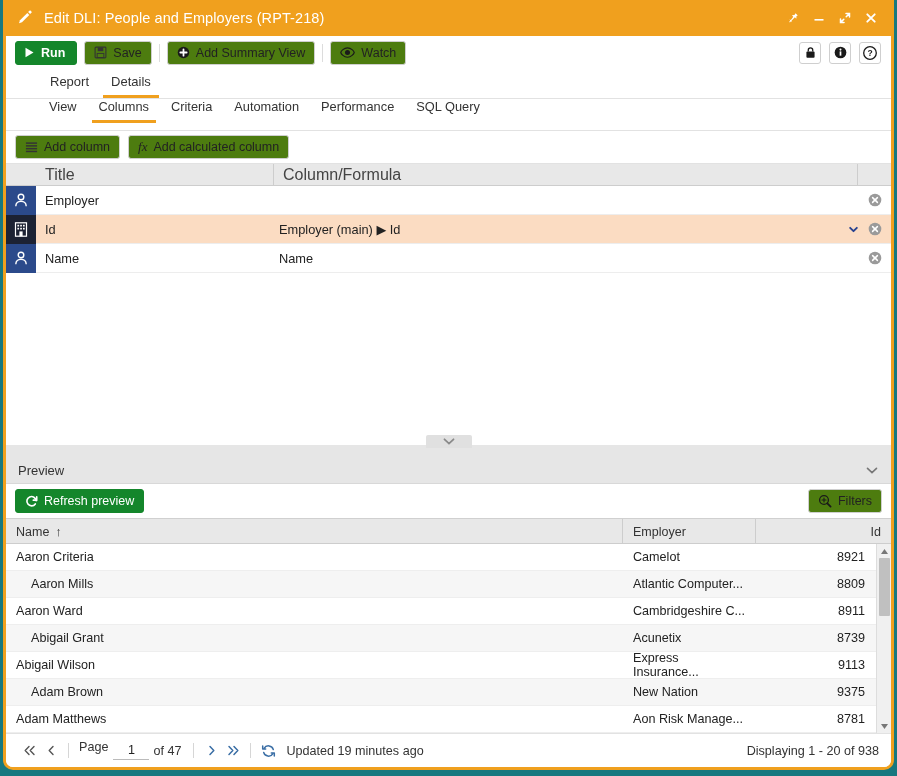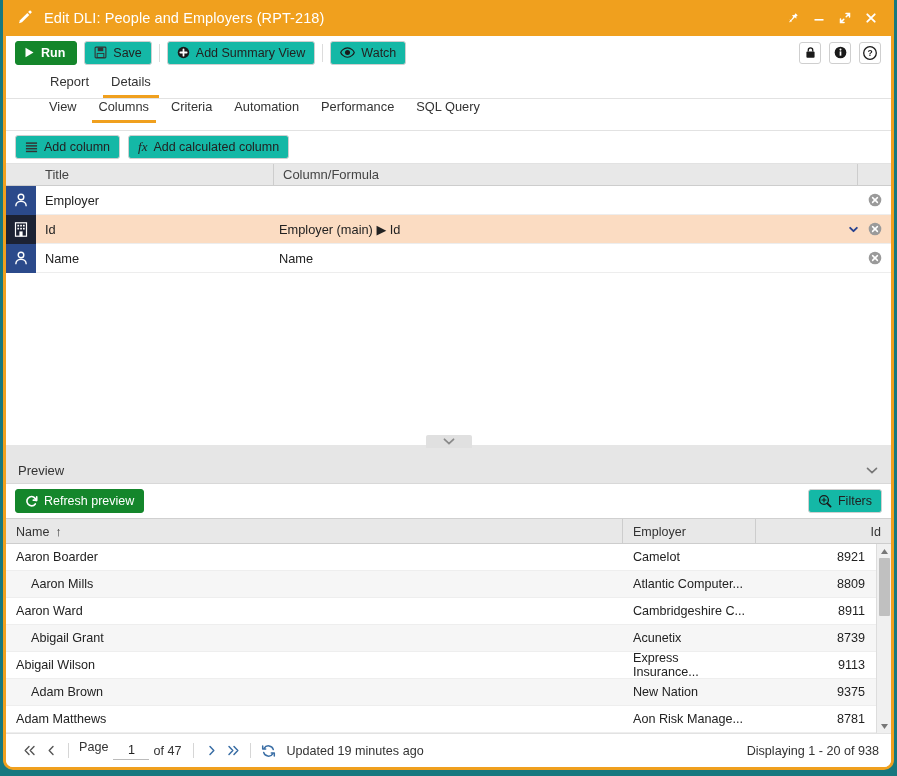--- a/index.html
+++ b/index.html
@@ -50,21 +50,21 @@
     background: #ffffff;
     display: flex; align-items: center;
     padding: 0 8px 0 9px;
     gap: 0px;
   }
   .btn {
     height: 24px;
     display: inline-flex; align-items: center; gap: 6px;
     padding: 0 9px;
     border: 1px solid #cfcfcf; border-radius: 3px;
-    background: #14b8a6; color: #222;
+    background: #4d7c0f; color: #222;
     font-size: 12.5px; white-space: nowrap; cursor: pointer;
   }
   .btn.green {
     background: #14862b; border-color: #14862b; color: #fff; font-weight: bold;
     padding: 0 11px 0 8px;
   }
   .sep { width: 1px; height: 18px; background: #dcdcdc; margin: 0 7px; }
   .gap { width: 7px; }
   .sq-btn {
     width: 22px; height: 22px;
@@ -108,21 +108,21 @@
     background: #fff;
     border-bottom: 1px solid #e2e2e2;
   }
   .fx { font-style: italic; font-family: "Liberation Serif", serif; font-size: 13px; }
   
   .grid-wrap { flex: 1 1 auto; display: flex; flex-direction: column; background:#fff; min-height: 0;}
   .grid-head {
     height: 22px; flex: 0 0 22px;
     display: flex; align-items: center;
     background: #e8e8e8; border-bottom: 1px solid #cdcdcd;
-    font-size: 13px; color: #444;
+    font-size: 16px; color: #444;
   }
   .gh { height: 22px; display: flex; align-items: center; padding-left: 9px; border-right: 1px solid #cdcdcd;}
   .gh.c0 { width: 30px; padding: 0; border-right: none;}
   .gh.c1 { width: 238px; }
   .gh.c2 { flex: 1 1 auto; }
   .gh.c3 { width: 33px; border-right: none;}
   .grow {
     height: 29px; display: flex; align-items: center;
     border-bottom: 1px solid #ededed;
     font-size: 12.8px; color: #222; position: relative; cursor: pointer;
@@ -452,21 +452,21 @@
       <div class="ptable-head">
         <div class="pth name">
           <span>Name</span>
           <span style="font-size:13px;">↑</span>
         </div>
         <div class="pth employer">Employer</div>
         <div class="pth id">Id</div>
       </div>
       <div class="ptable-body">
         <div class="prow">
-          <div class="ptd name">Aaron Boarder</div>
+          <div class="ptd name">Aaron Criteria</div>
           <div class="ptd employer">Camelot</div>
           <div class="ptd id">8921</div>
         </div>
         <div class="prow alt">
           <div class="ptd name">Aaron Mills</div>
           <div class="ptd employer">Atlantic Computer...</div>
           <div class="ptd id">8809</div>
         </div>
         <div class="prow">
           <div class="ptd name">Aaron Ward</div>

